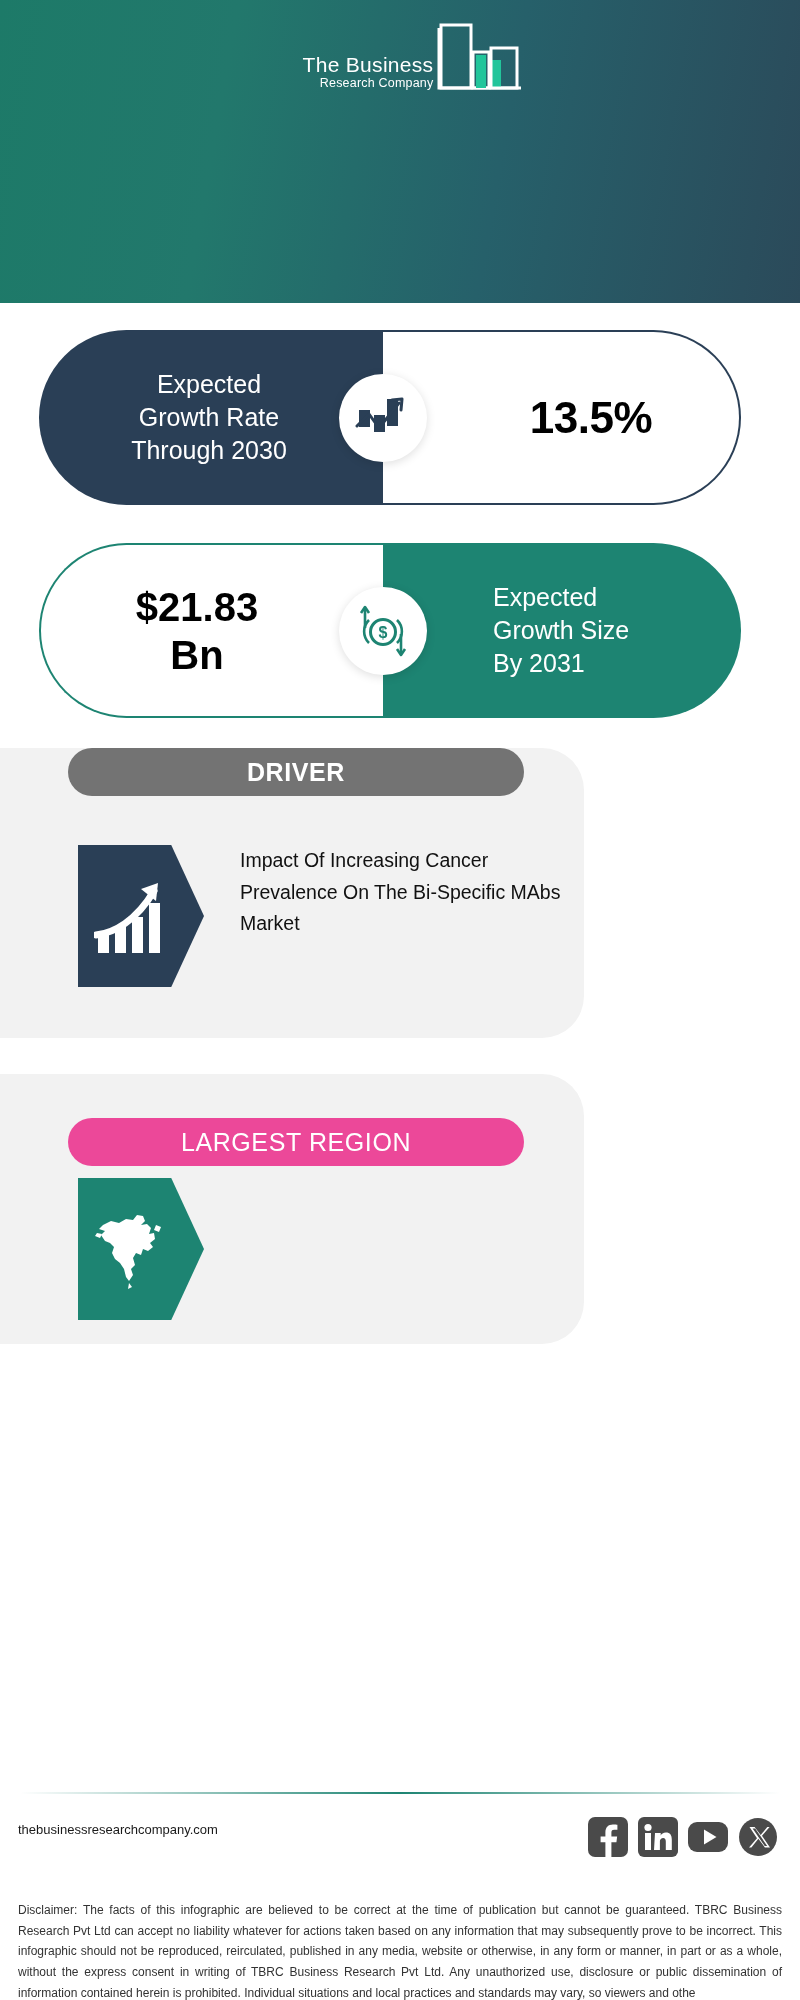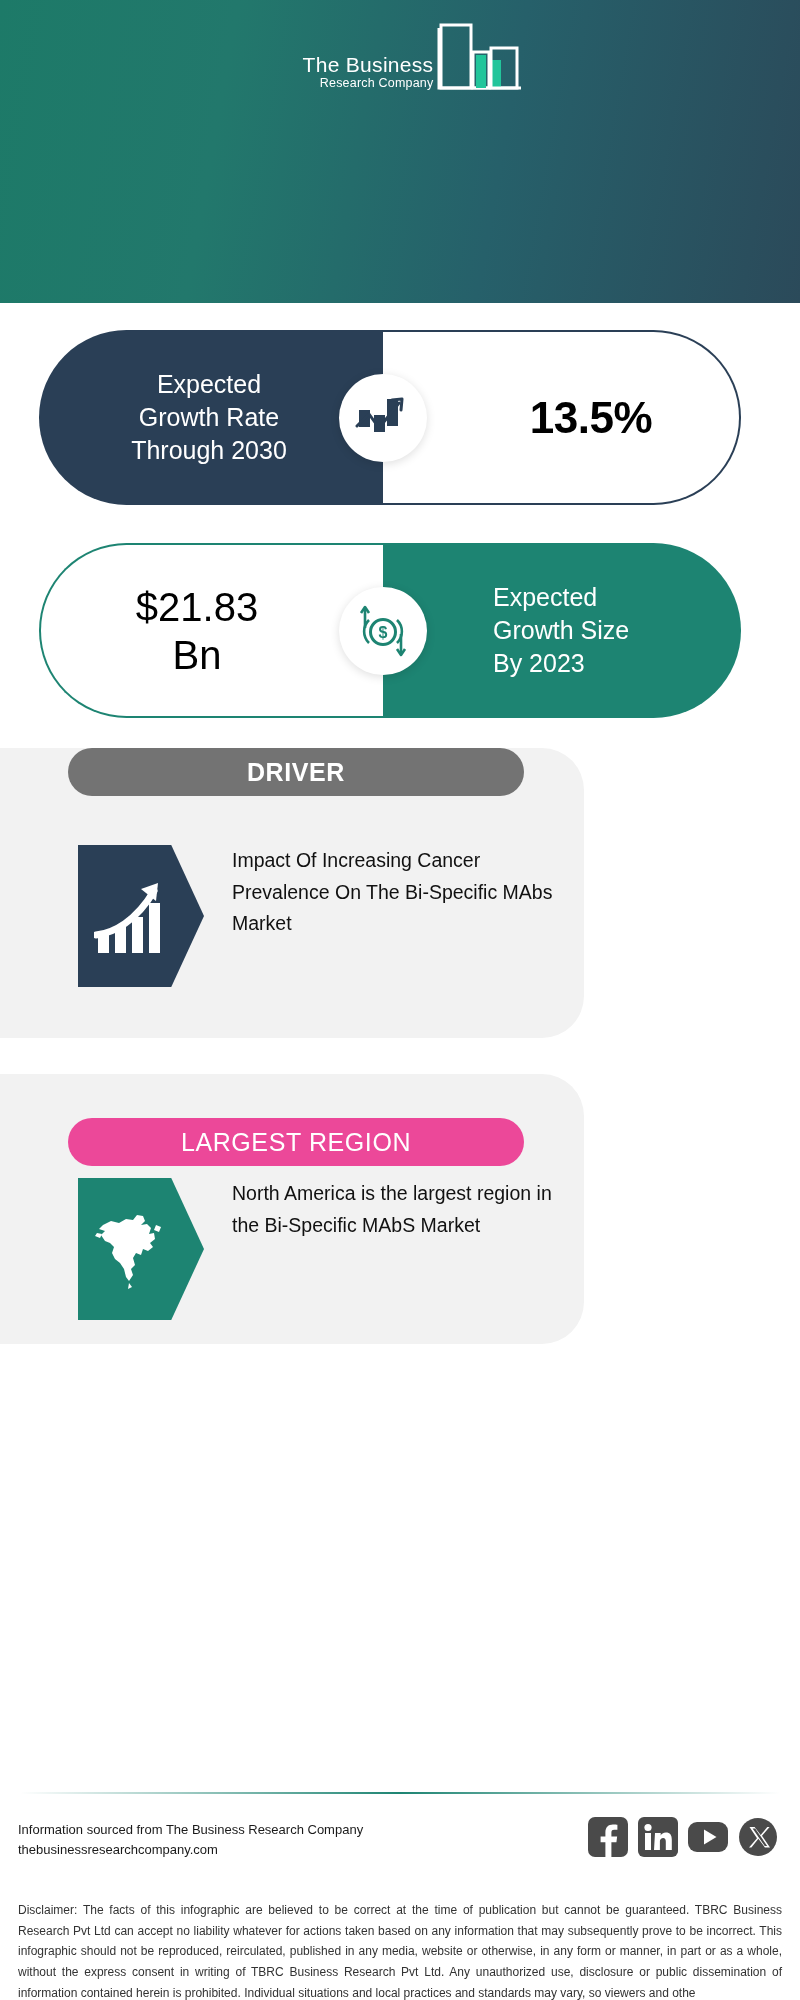--- a/index.html
+++ b/index.html
@@ -80,21 +80,21 @@
   .s2-light {
     left:39px; width:344px;
     background:#ffffff;
     border-top:2.5px solid #1d8472;
     border-left:2.5px solid #1d8472;
     border-bottom:2.5px solid #1d8472;
     border-radius:88px 0 0 88px;
     justify-content:center;
   }
   .s2-light .value {
-    color:#000000; font-size:40px; font-weight:normal; line-height:1.2;
+    color:#000000; font-size:40px; font-weight:bold; line-height:1.2;
     text-align:center; width:200px; padding-right:30px;
   }
   .s2-dark {
     left:383px; width:358px;
     background:#1d8472;
     border-radius:0 88px 88px 0;
     justify-content:center;
   }
   .s2-dark .label {
     color:#ffffff; font-size:25px; line-height:1.32; text-align:left;
@@ -137,21 +137,21 @@
 
   .hex {
     width:126px; height:142px; flex:0 0 126px;
     clip-path:polygon(0% 0%, 74% 0%, 100% 50%, 74% 100%, 0% 100%);
     display:flex; align-items:center; justify-content:center;
   }
   .hex-driver { background:#2a3f56; }
   .hex-region { background:#1d8472; }
 
   .sect-text {
-    margin-left:28px; width:330px;
+    margin-left:36px; width:330px;
     color:#111111; font-size:19.5px; line-height:1.62;
   }
 
   
   .divider {
     position:absolute; left:20px; top:1792px; width:760px; height:2px;
     background:linear-gradient(90deg, rgba(29,132,114,0) 0%, #1d8472 50%, rgba(29,132,114,0) 100%);
   }
   .source-block {
     position:absolute; left:18px; top:1820px;
@@ -223,21 +223,21 @@
   <div class="stat-left s2-light">
     <div class="value">
       <span>$21.83</span><br>
       <span>Bn</span>
     </div>
   </div>
   <div class="stat-right s2-dark">
     <div class="label">
       <span>Expected</span><br>
       <span>Growth Size</span><br>
-      <span>By 2023</span>
+      <span>By 2031</span>
     </div>
   </div>
   <div class="badge-circle badge-2">
     <svg width="58" height="54" viewBox="0 0 58 54">
       <circle cx="29" cy="28" r="12.5" fill="none" stroke="#1d8472" stroke-width="3"></circle>
       <text x="29" y="34" font-family="Liberation Sans, sans-serif" font-size="16" font-weight="bold" fill="#1d8472" text-anchor="middle">$</text>
       <path d="M15 39 A16 16 0 0 1 15 16" fill="none" stroke="#1d8472" stroke-width="2.6"></path>
       <path d="M43 16 A16 16 0 0 1 43 39" fill="none" stroke="#1d8472" stroke-width="2.6"></path>
       <path d="M11 24 L11 4" stroke="#1d8472" stroke-width="2.6" fill="none"></path>
       <path d="M7 9 L11 3 L15 9" fill="none" stroke="#1d8472" stroke-width="2.6" stroke-linejoin="round"></path>
@@ -274,27 +274,25 @@
     <svg width="82" height="92" viewBox="0 0 82 92" style="margin-right:14px;">
       <path fill="#ffffff" d="M10 22 L18 18 L26 20 L33 16 L40 17 L44 12 L50 13 L52 18 L48 22
         L54 21 L58 25 L56 31 L61 30 L62 36 L57 40 L60 44 L55 48 L50 46 L48 52
         L43 50 L40 55 L42 62 L38 66 L40 72 L36 78 L33 74 L31 66 L27 60 L22 56
         L19 50 L21 44 L17 40 L12 38 L8 32 L12 28 L6 26 Z"></path>
       <path fill="#ffffff" d="M4 30 L9 31 L7 35 L2 33 Z"></path>
       <path fill="#ffffff" d="M63 22 L68 24 L66 29 L61 27 Z"></path>
       <path fill="#ffffff" d="M36 80 L39 84 L35 86 Z"></path>
     </svg>
   </div>
-  <div class="sect-text">North America is the largest region in the Bi-Specific MAbS Market</div>
 </div>
 
 <div class="divider"></div>
 
 <div class="source-block">
-  <div>Information sourced from The Business Research Company</div>
   <div>thebusinessresearchcompany.com</div>
 </div>
 
 <div class="social-row">
   <div class="social">
     <svg width="40" height="40" viewBox="0 0 40 40">
       <rect x="0" y="0" width="40" height="40" rx="7" fill="#4a4a4a"></rect>
       <path fill="#ffffff" d="M23.4 40 V25.2 h5 l.75-5.8h-5.75v-3.7c0-1.68.47-2.83 2.88-2.83H29.4V7.7c-.53-.07-2.36-.23-4.5-.23-4.45 0-7.5 2.72-7.5 7.71v4.3H12.6v5.8h4.8V40z"></path>
     </svg>
   </div>

